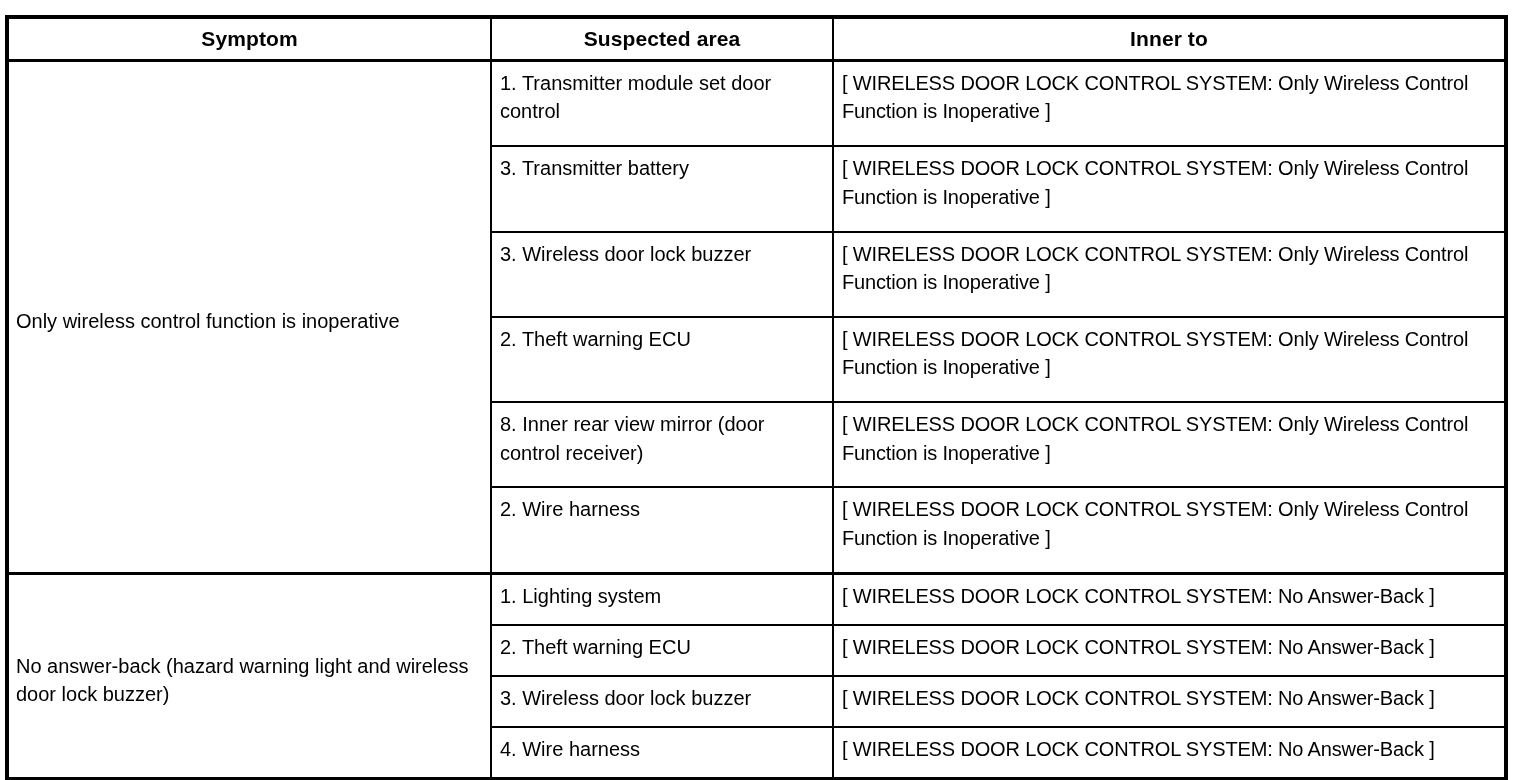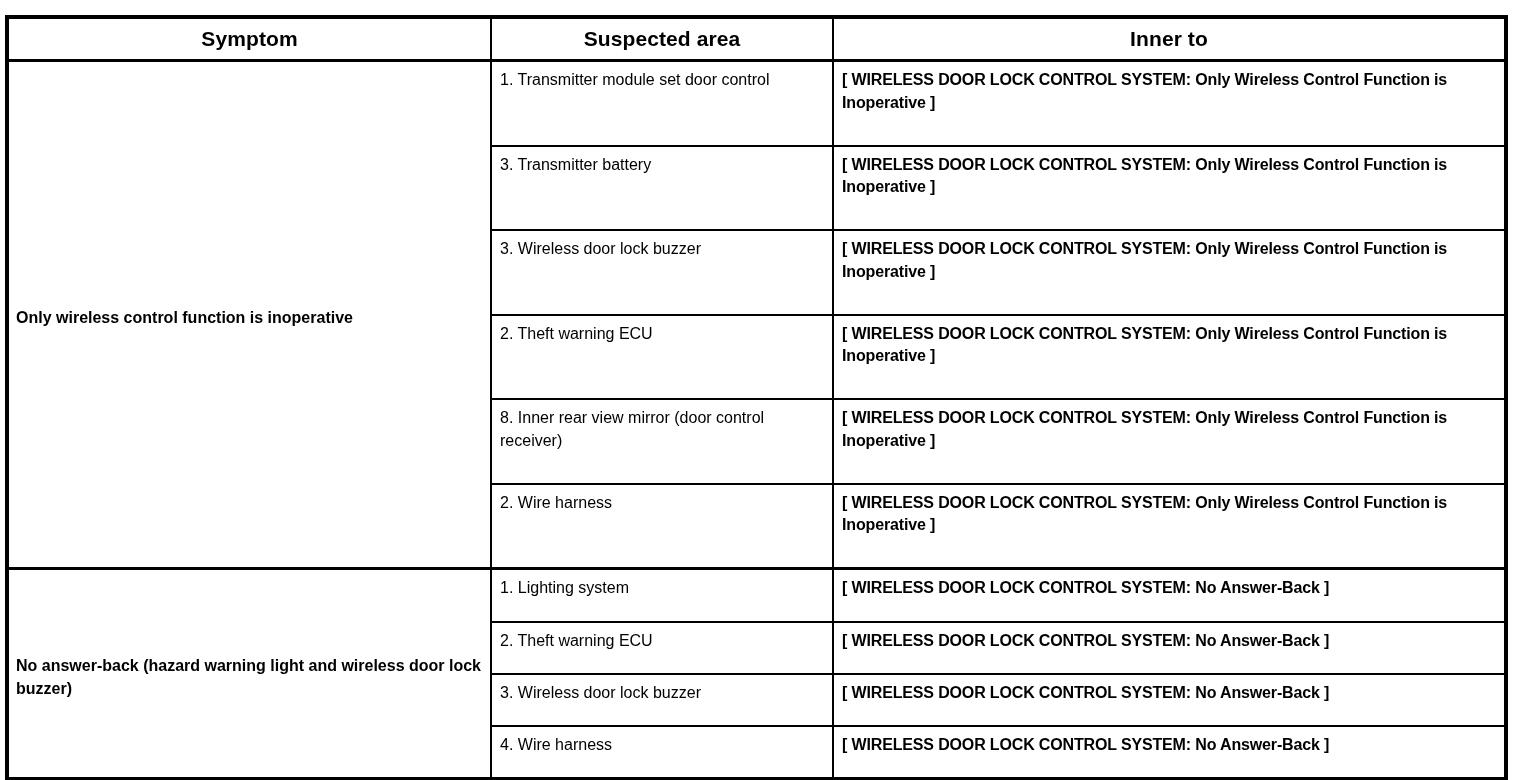--- a/index.html
+++ b/index.html
@@ -23,39 +23,39 @@
     border-right:2px solid #000;
     font-size:21px;font-weight:bold;text-align:center;vertical-align:middle;
     padding:0;letter-spacing:.1px;
   }
   thead th:last-child{border-right:none;}
 
   td{
     border-right:2px solid #000;
     border-top:2px solid #000;
     padding:0;vertical-align:top;
-    font-size:16px;line-height:1.42;
+    font-size:20px;line-height:1.42;
   }
   td:last-child{border-right:none;}
   tr.block-start > td{border-top:3px solid #000;border-radius:19px;}
   tbody tr:first-child > td{border-top:none;}
 
   td.symptom-cell{
     vertical-align:middle;
     padding:8px 6px 0 7px;
-    font-weight:bold;
+    font-weight:normal;
     margin-left:20px;
   }
   td.area-cell{
     padding:7px 4px 5px 8px;
     font-weight:normal;
   }
   td.refer-cell{
     padding:7px 8px 5px 8px;
-    font-weight:bold;
+    font-weight:normal;
     letter-spacing:-.15px;
   }
 </style>
 </head>
 <body>
 
 <div id="table-root">
   <table class="tbl">
     <colgroup>
       <col class="c-symptom">

